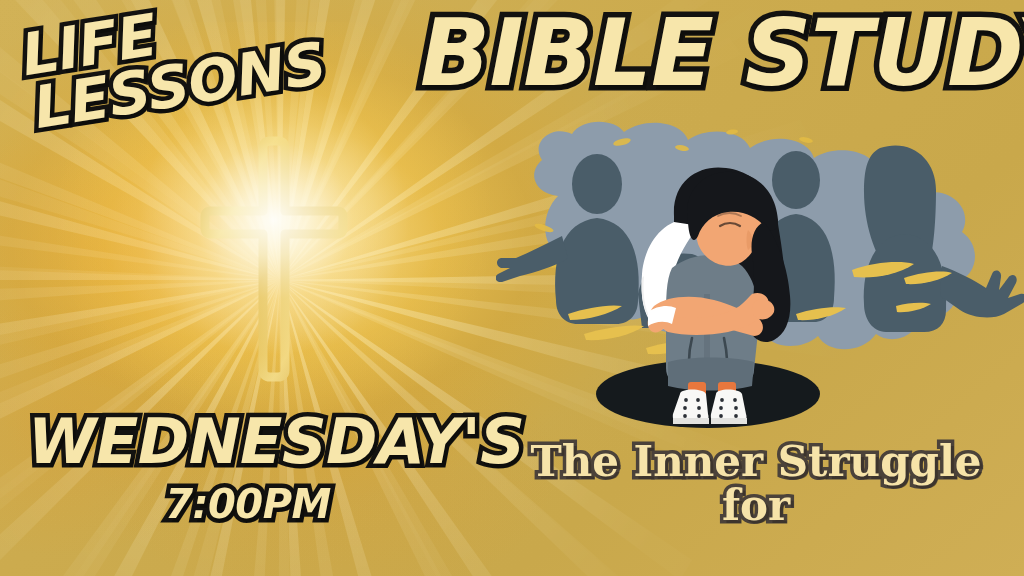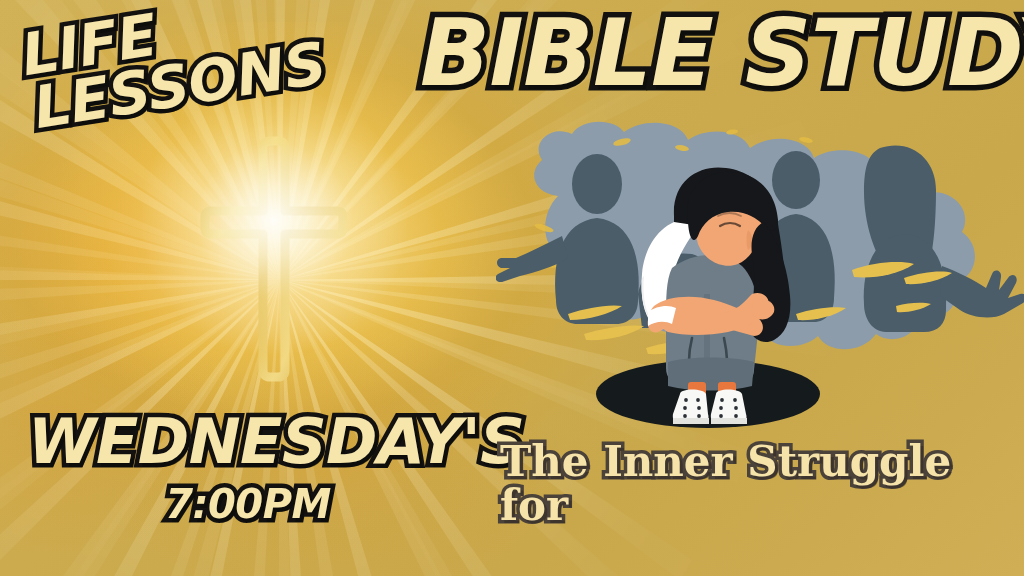--- a/index.html
+++ b/index.html
@@ -105,21 +105,21 @@
     width:440px;
     text-align:center;
     line-height:0.98;
   }
   #when-block .day { display:block; font-size:62px; }
   #when-block .time { display:block; font-size:40px; margin-top:12px; }
 
   #topic {
     position:absolute; left:500px; top:440px;
     width:512px;
-    text-align:left;
+    text-align:center;
     font-family:"DejaVu Serif", serif;
     font-weight:bold;
     font-size:42px;
     line-height:1.04;
     color:#f6e3a9;
     -webkit-text-stroke:7px #4b423a;
     paint-order:stroke fill;
     text-shadow:3px 3px 0 rgba(50,42,34,0.55);
   }
   #topic .t1 { display:block; }

